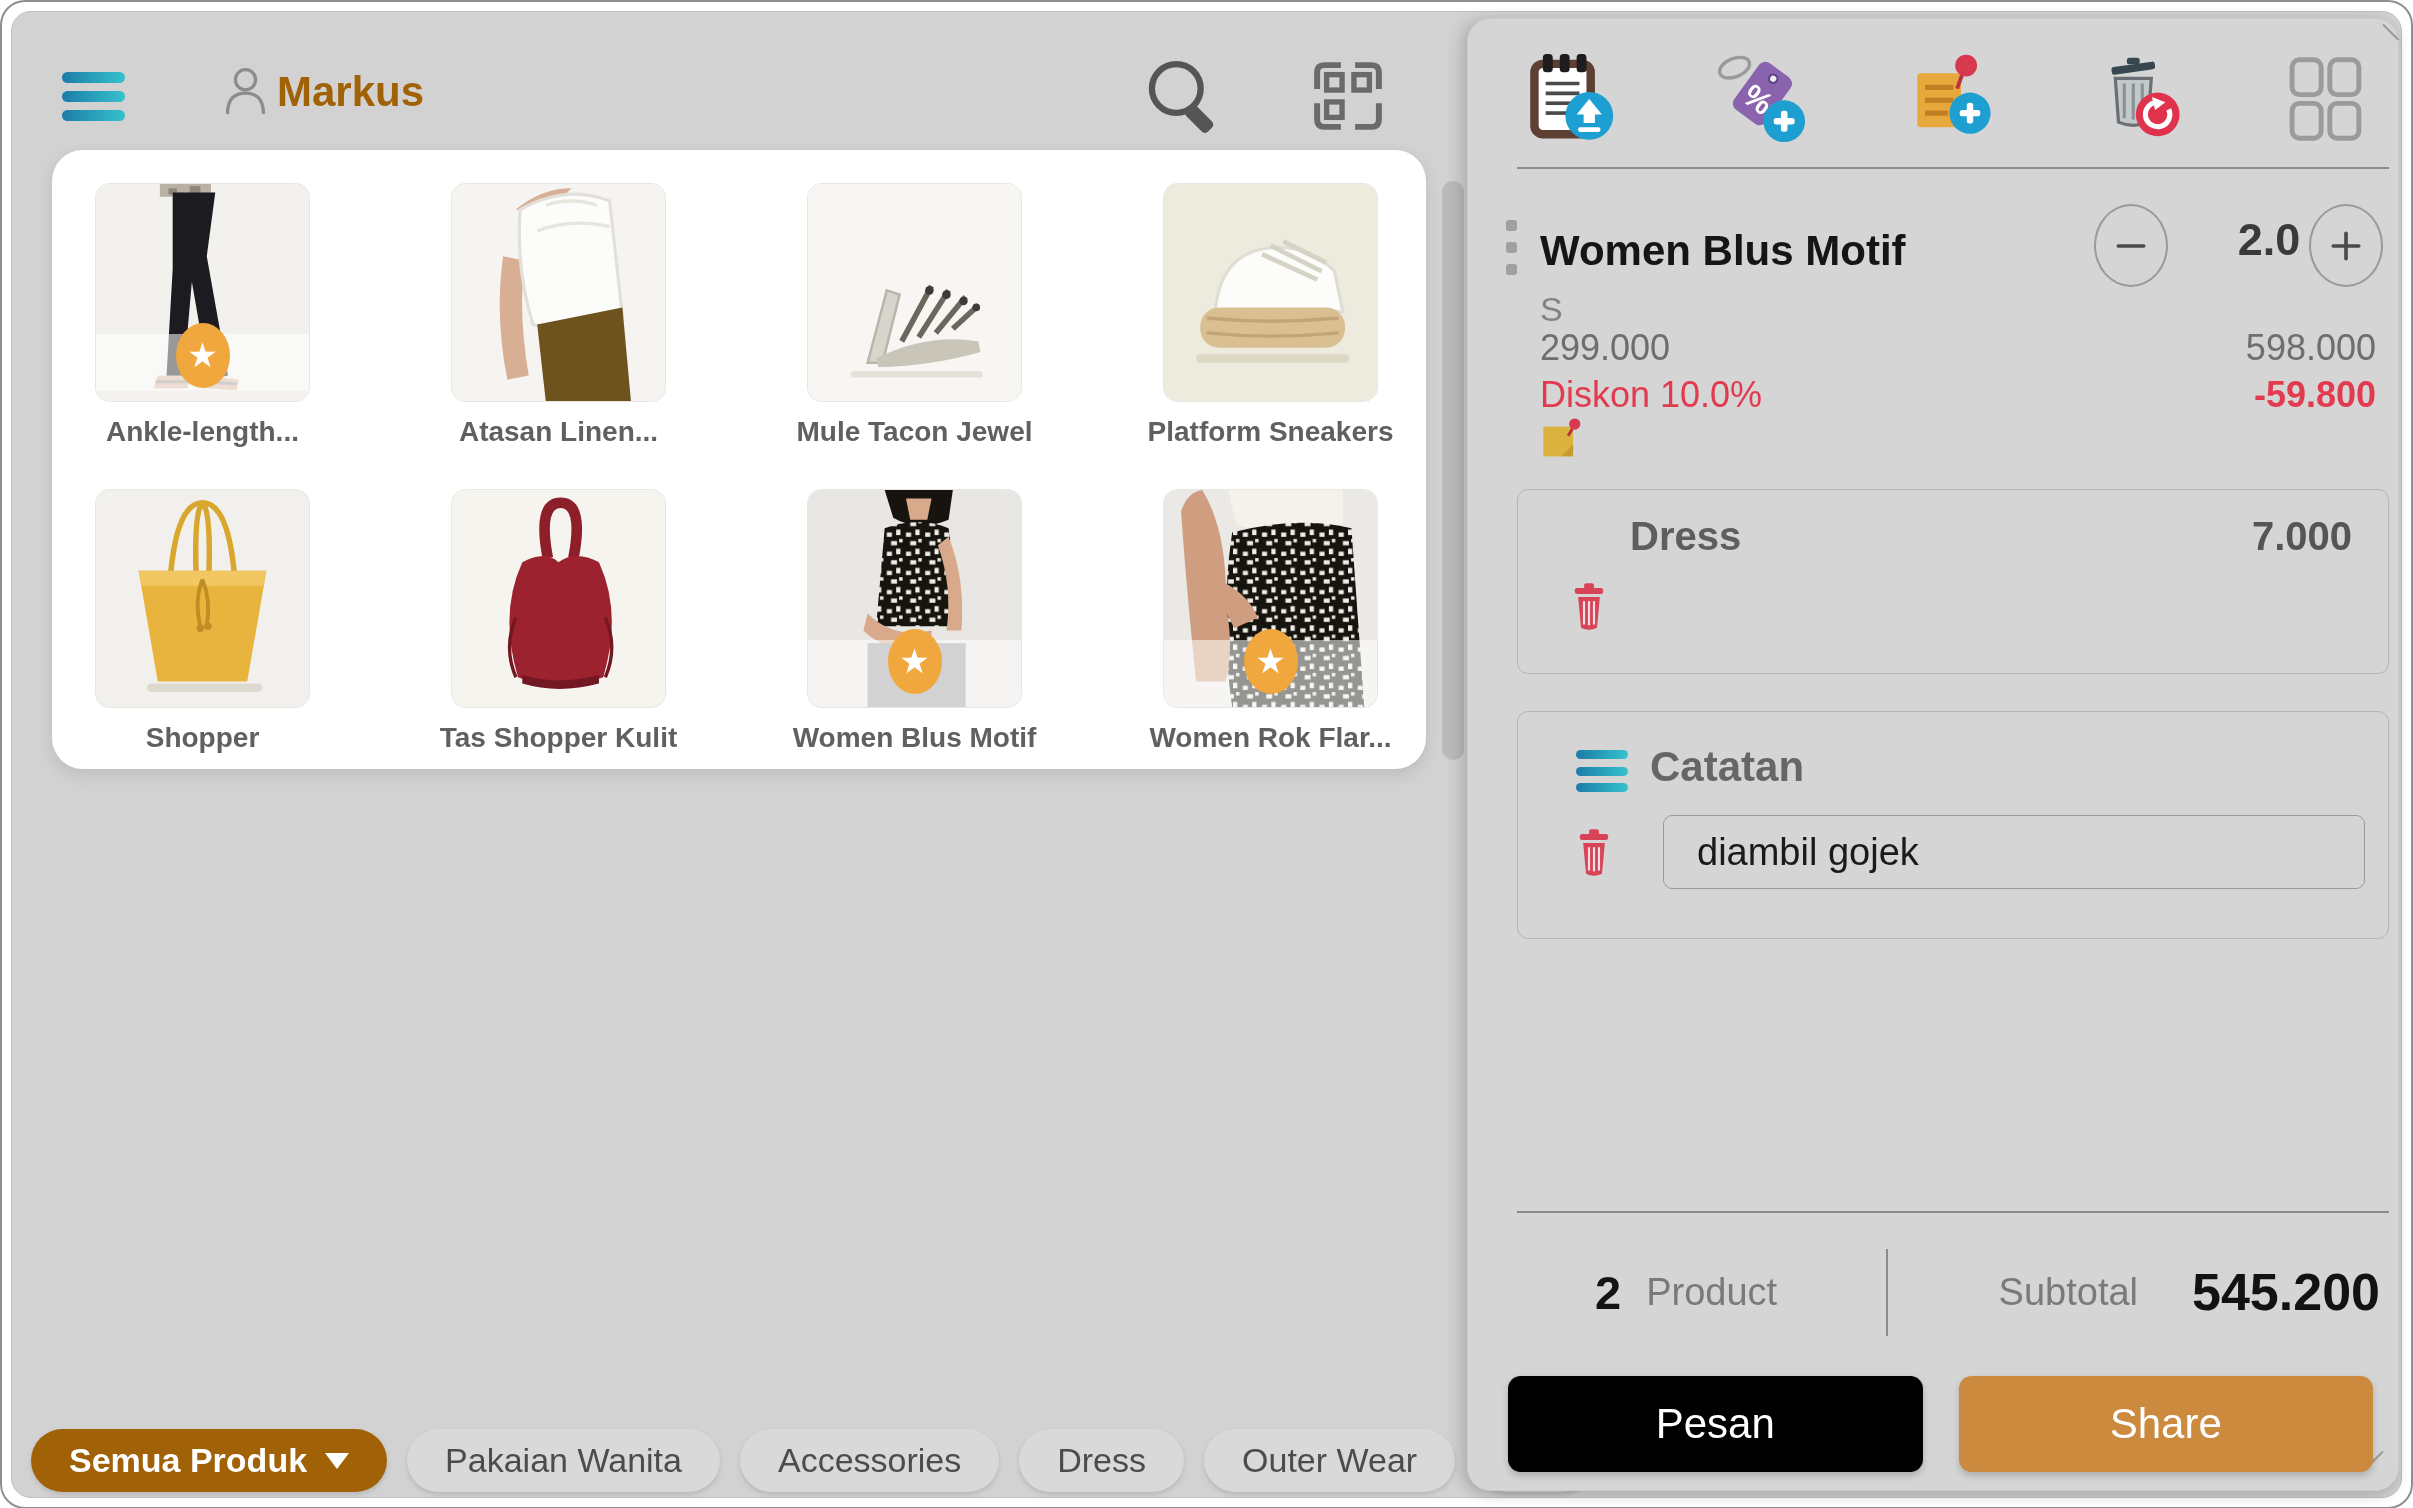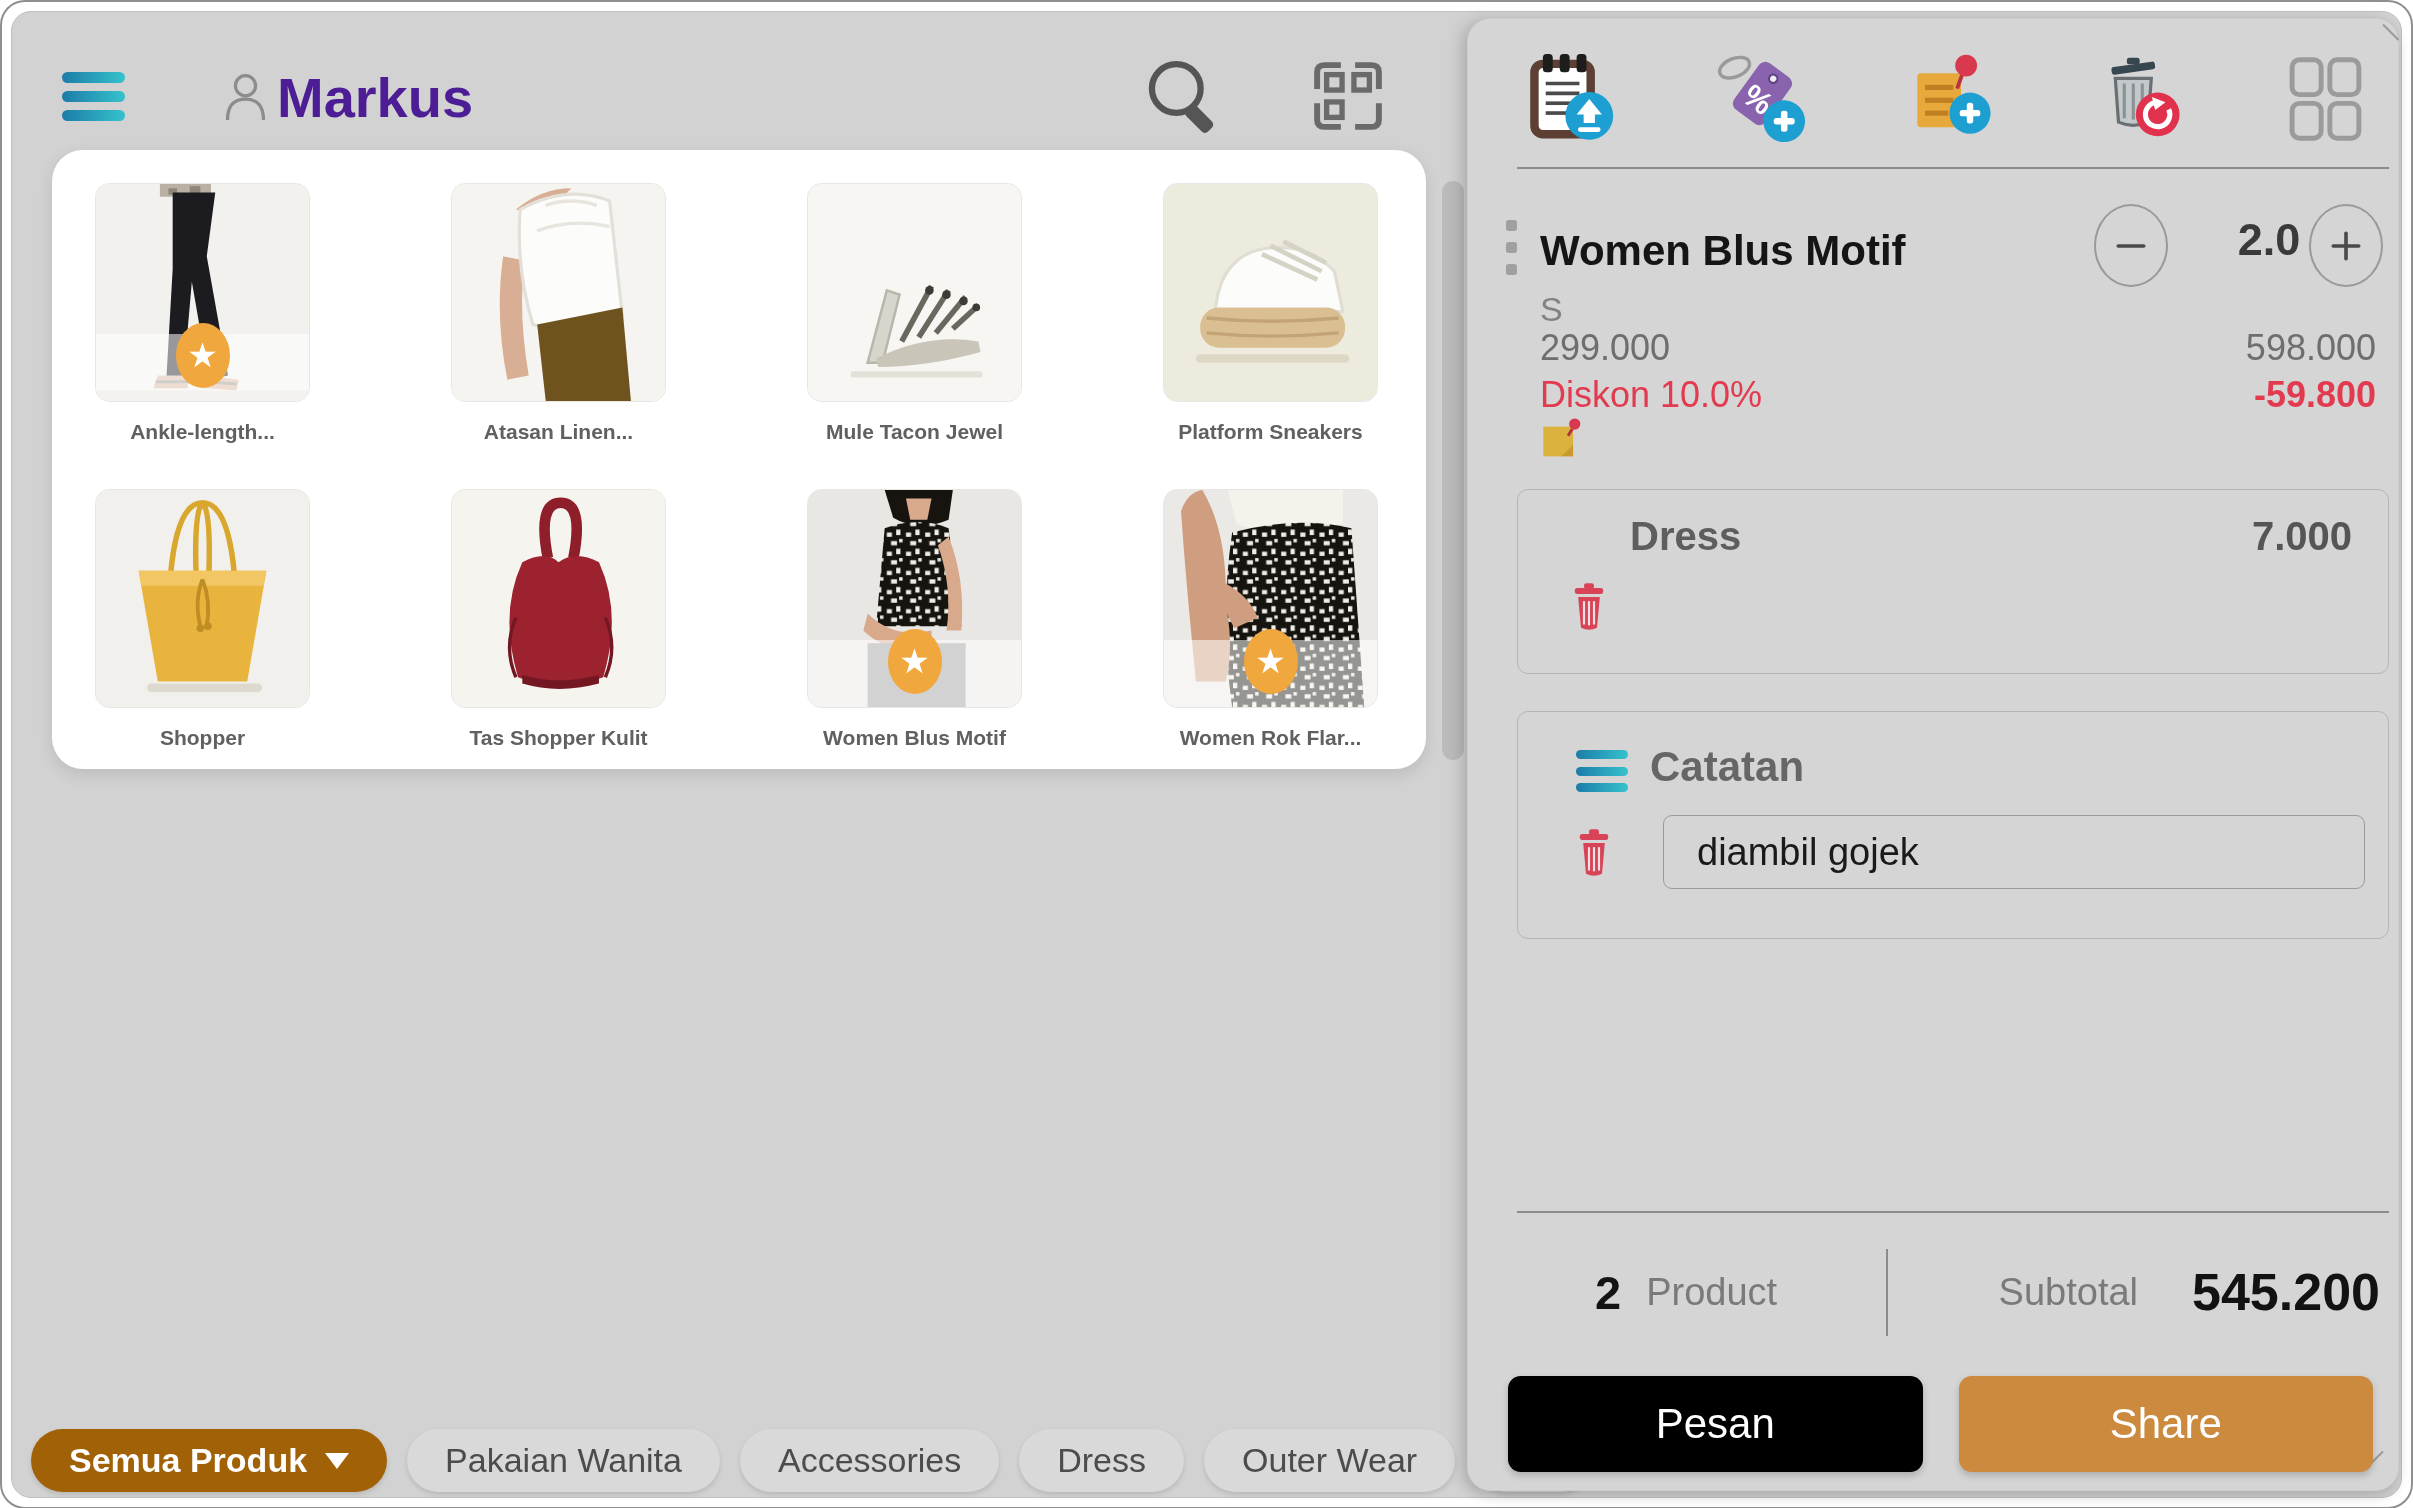--- a/index.html
+++ b/index.html
@@ -4,33 +4,33 @@
 <style>
   html,body{margin:0;padding:0;background:#ffffff;font-family:"Liberation Sans",sans-serif;}
   .screen{position:relative;width:2413px;height:1509px;background:#ffffff;overflow:hidden;}
   .frame{position:absolute;inset:0;border:2.7px solid #8f8f8f;border-radius:25px;background:#fff;box-sizing:border-box;}
   .surface{position:absolute;inset:11px;background:#d2d2d2;border:0.9px solid #c0c0c0;border-radius:20px;}
 
   
   .hamburger{position:absolute;left:62px;top:72px;width:63px;height:49px;display:flex;flex-direction:column;justify-content:space-between;cursor:pointer;}
   .hamburger i{display:block;height:11px;border-radius:5.4px;background:linear-gradient(90deg,#1c7ca8,#36c2cc);}
   .user{position:absolute;left:223px;top:65px;display:flex;align-items:center;gap:9px;}
-  .user-name{font-size:56px;font-weight:700;color:#4c1d95;}
+  .user-name{font-size:42px;font-weight:700;color:#a16207;}
   .iconbtn{position:absolute;cursor:pointer;}
 
   
   .prod-card{position:absolute;left:52px;top:150px;width:1374px;height:619px;background:#ffffff;border-radius:31px;box-shadow:0 5.4px 16.3px rgba(0,0,0,.10);}
   .grid{position:absolute;left:43px;top:33px;display:grid;grid-template-columns:repeat(4,215px);column-gap:141px;row-gap:36px;}
   .cell{width:215px;}
   .thumb{position:relative;width:215px;height:219px;border-radius:14.5px;overflow:hidden;border:1.8px solid #e8e6e2;box-sizing:border-box;background:#f4f3f0;cursor:pointer;}
   .thumb svg{display:block;width:100%;height:100%;}
   .thumb-overlay{position:absolute;left:0;right:0;bottom:0;height:31%;background:rgba(255,255,255,.55);}
   .badge-star{position:absolute;bottom:6%;left:50%;transform:translateX(-50%);width:54px;height:65px;border-radius:50%;background:#f0a73e;display:flex;align-items:center;justify-content:center;color:#fff;font-size:34px;line-height:1;}
   .pname{margin-top:9px;height:42px;display:flex;justify-content:center;align-items:center;}
-  .pname span{white-space:nowrap;font-size:21px;font-weight:700;color:#606060;}
+  .pname span{white-space:nowrap;font-size:28px;font-weight:700;color:#606060;}
 
   .scrollbar{position:absolute;left:1442px;top:181px;width:22px;height:579px;border-radius:11px;background:#bbbbbb;}
 
   
   .chips{position:absolute;left:31px;top:1429px;display:flex;gap:20px;z-index:1;}
   .chip{height:63px;border-radius:32px;background:#d9d9d9;color:#4c4c4c;font-size:34px;display:flex;align-items:center;padding:0 38px;box-shadow:0 2.7px 5.4px rgba(0,0,0,.12);white-space:nowrap;cursor:pointer;}
   .chip.sel{background:#a16207;color:#ffffff;font-weight:700;gap:18px;}
   .tri-down{width:0;height:0;border-left:12.7px solid transparent;border-right:12.7px solid transparent;border-top:16.3px solid #ffffff;}
 
   

